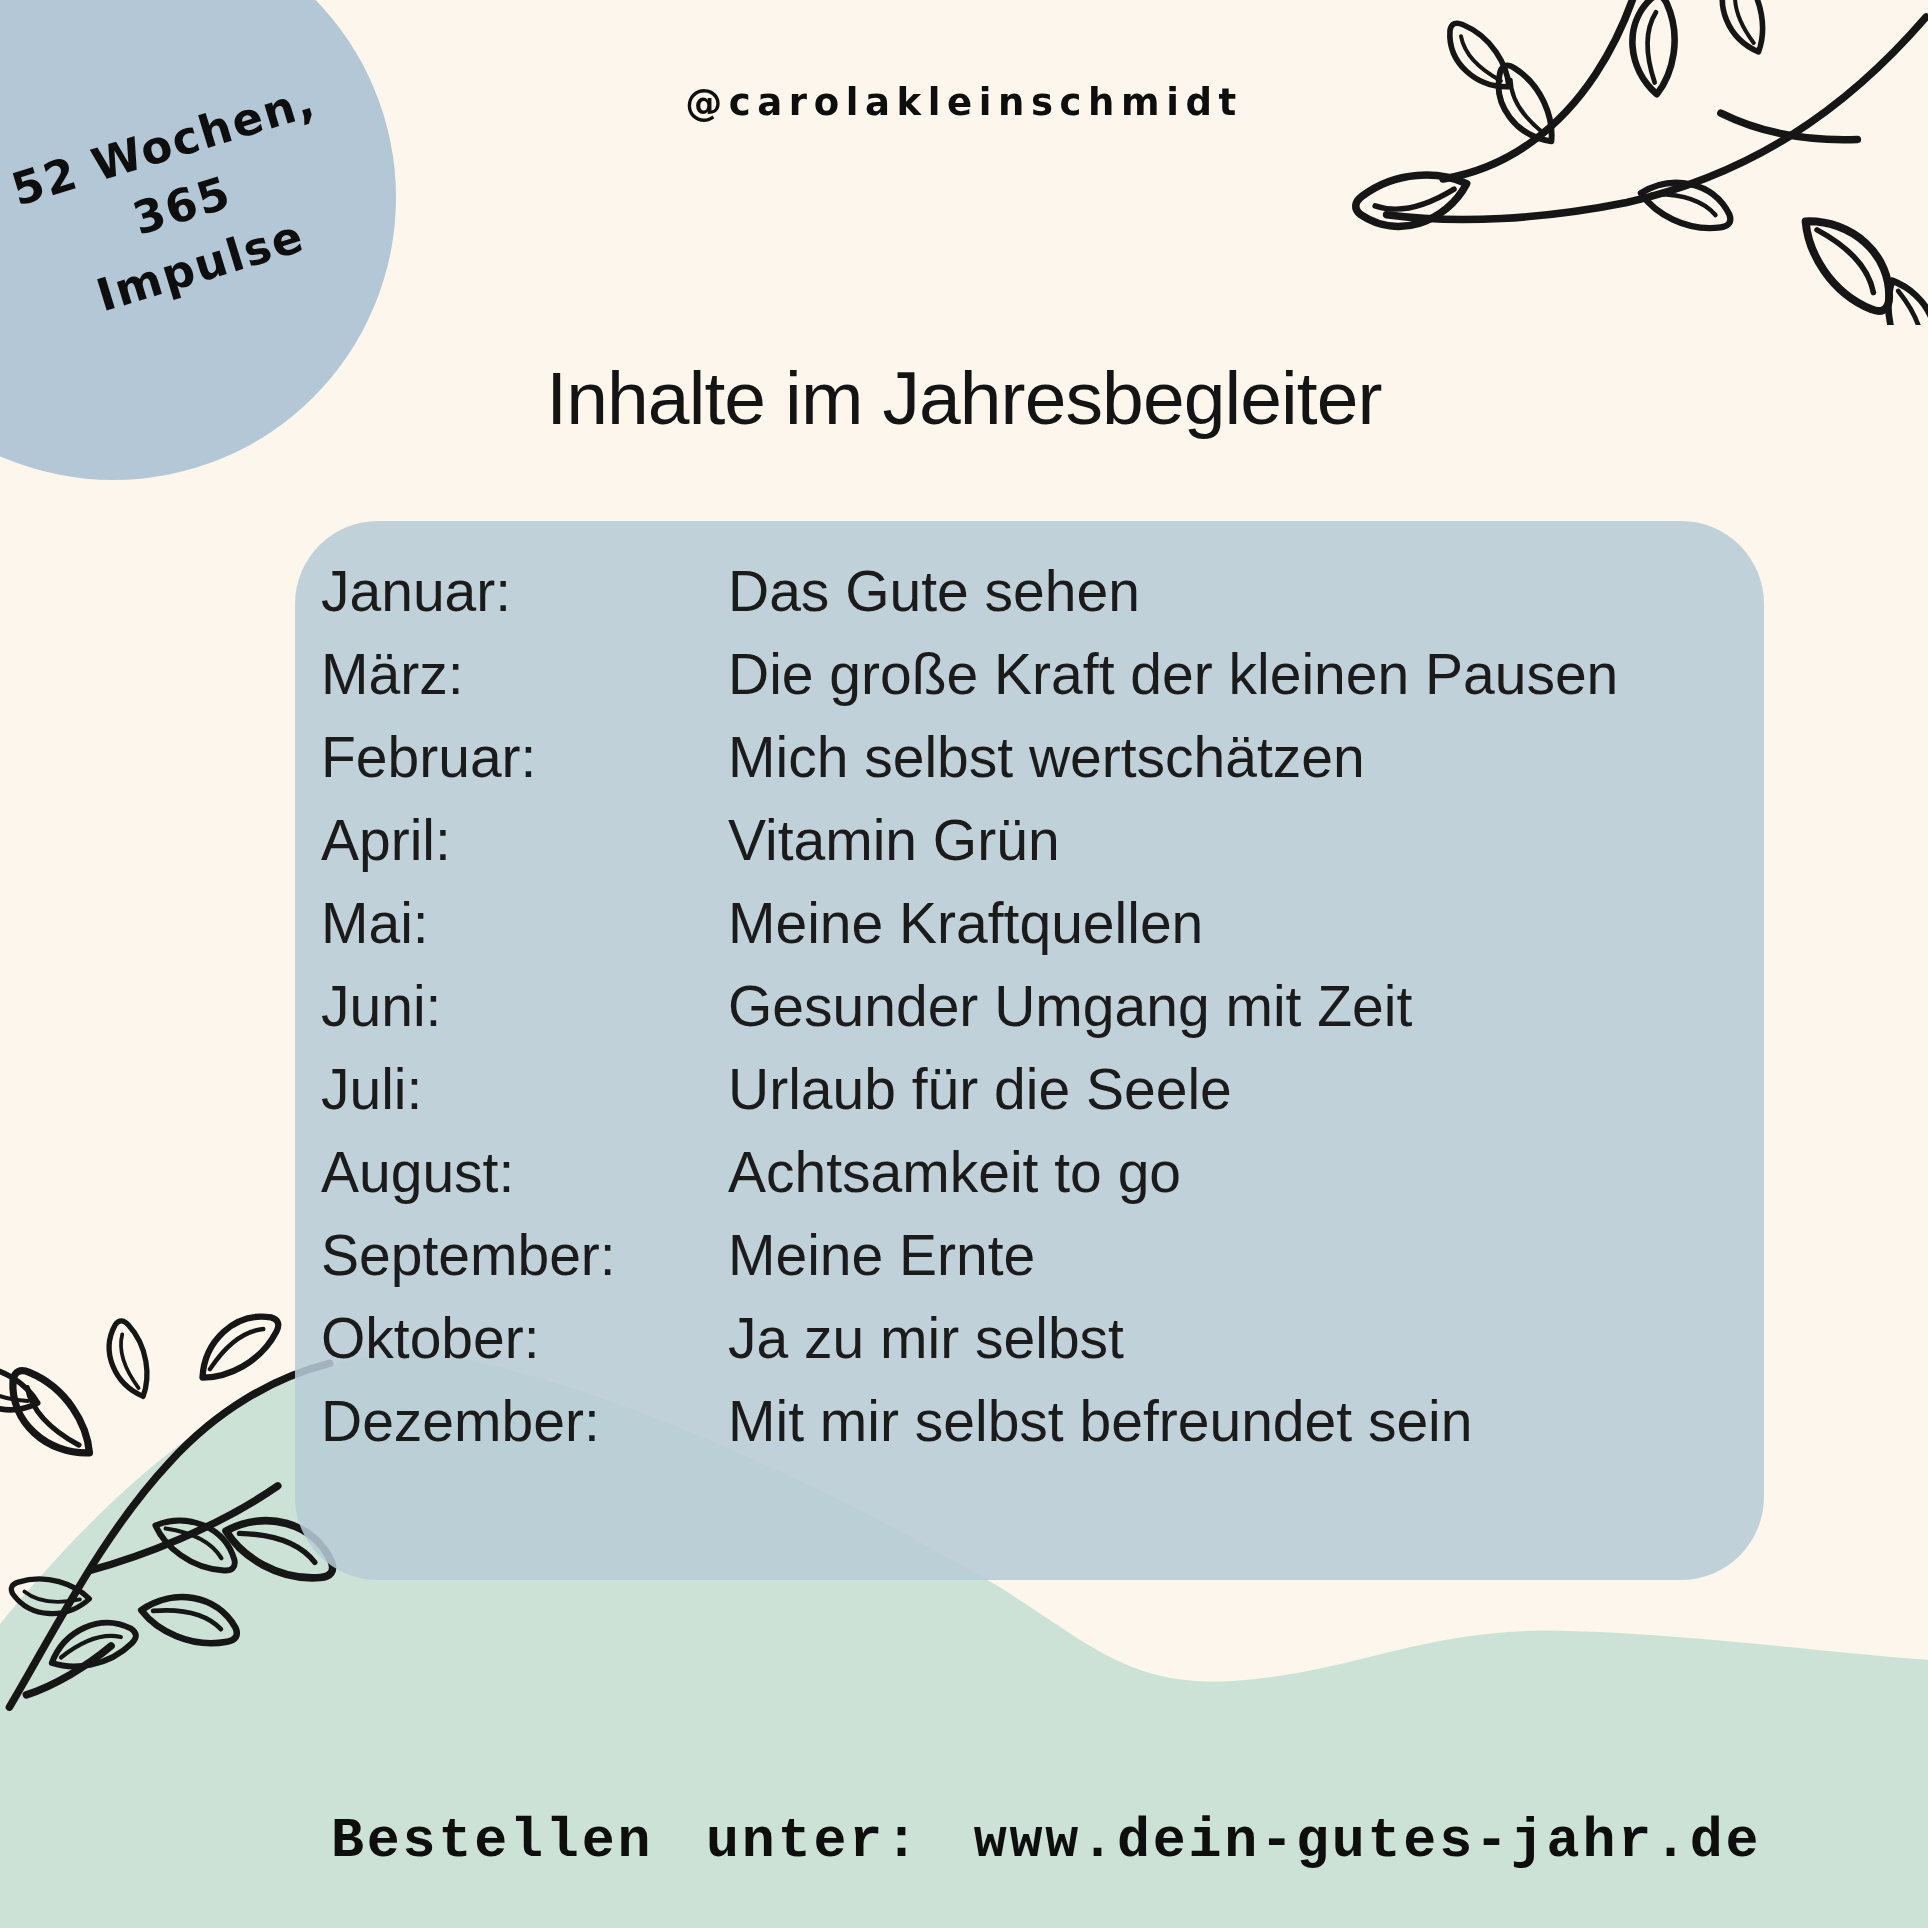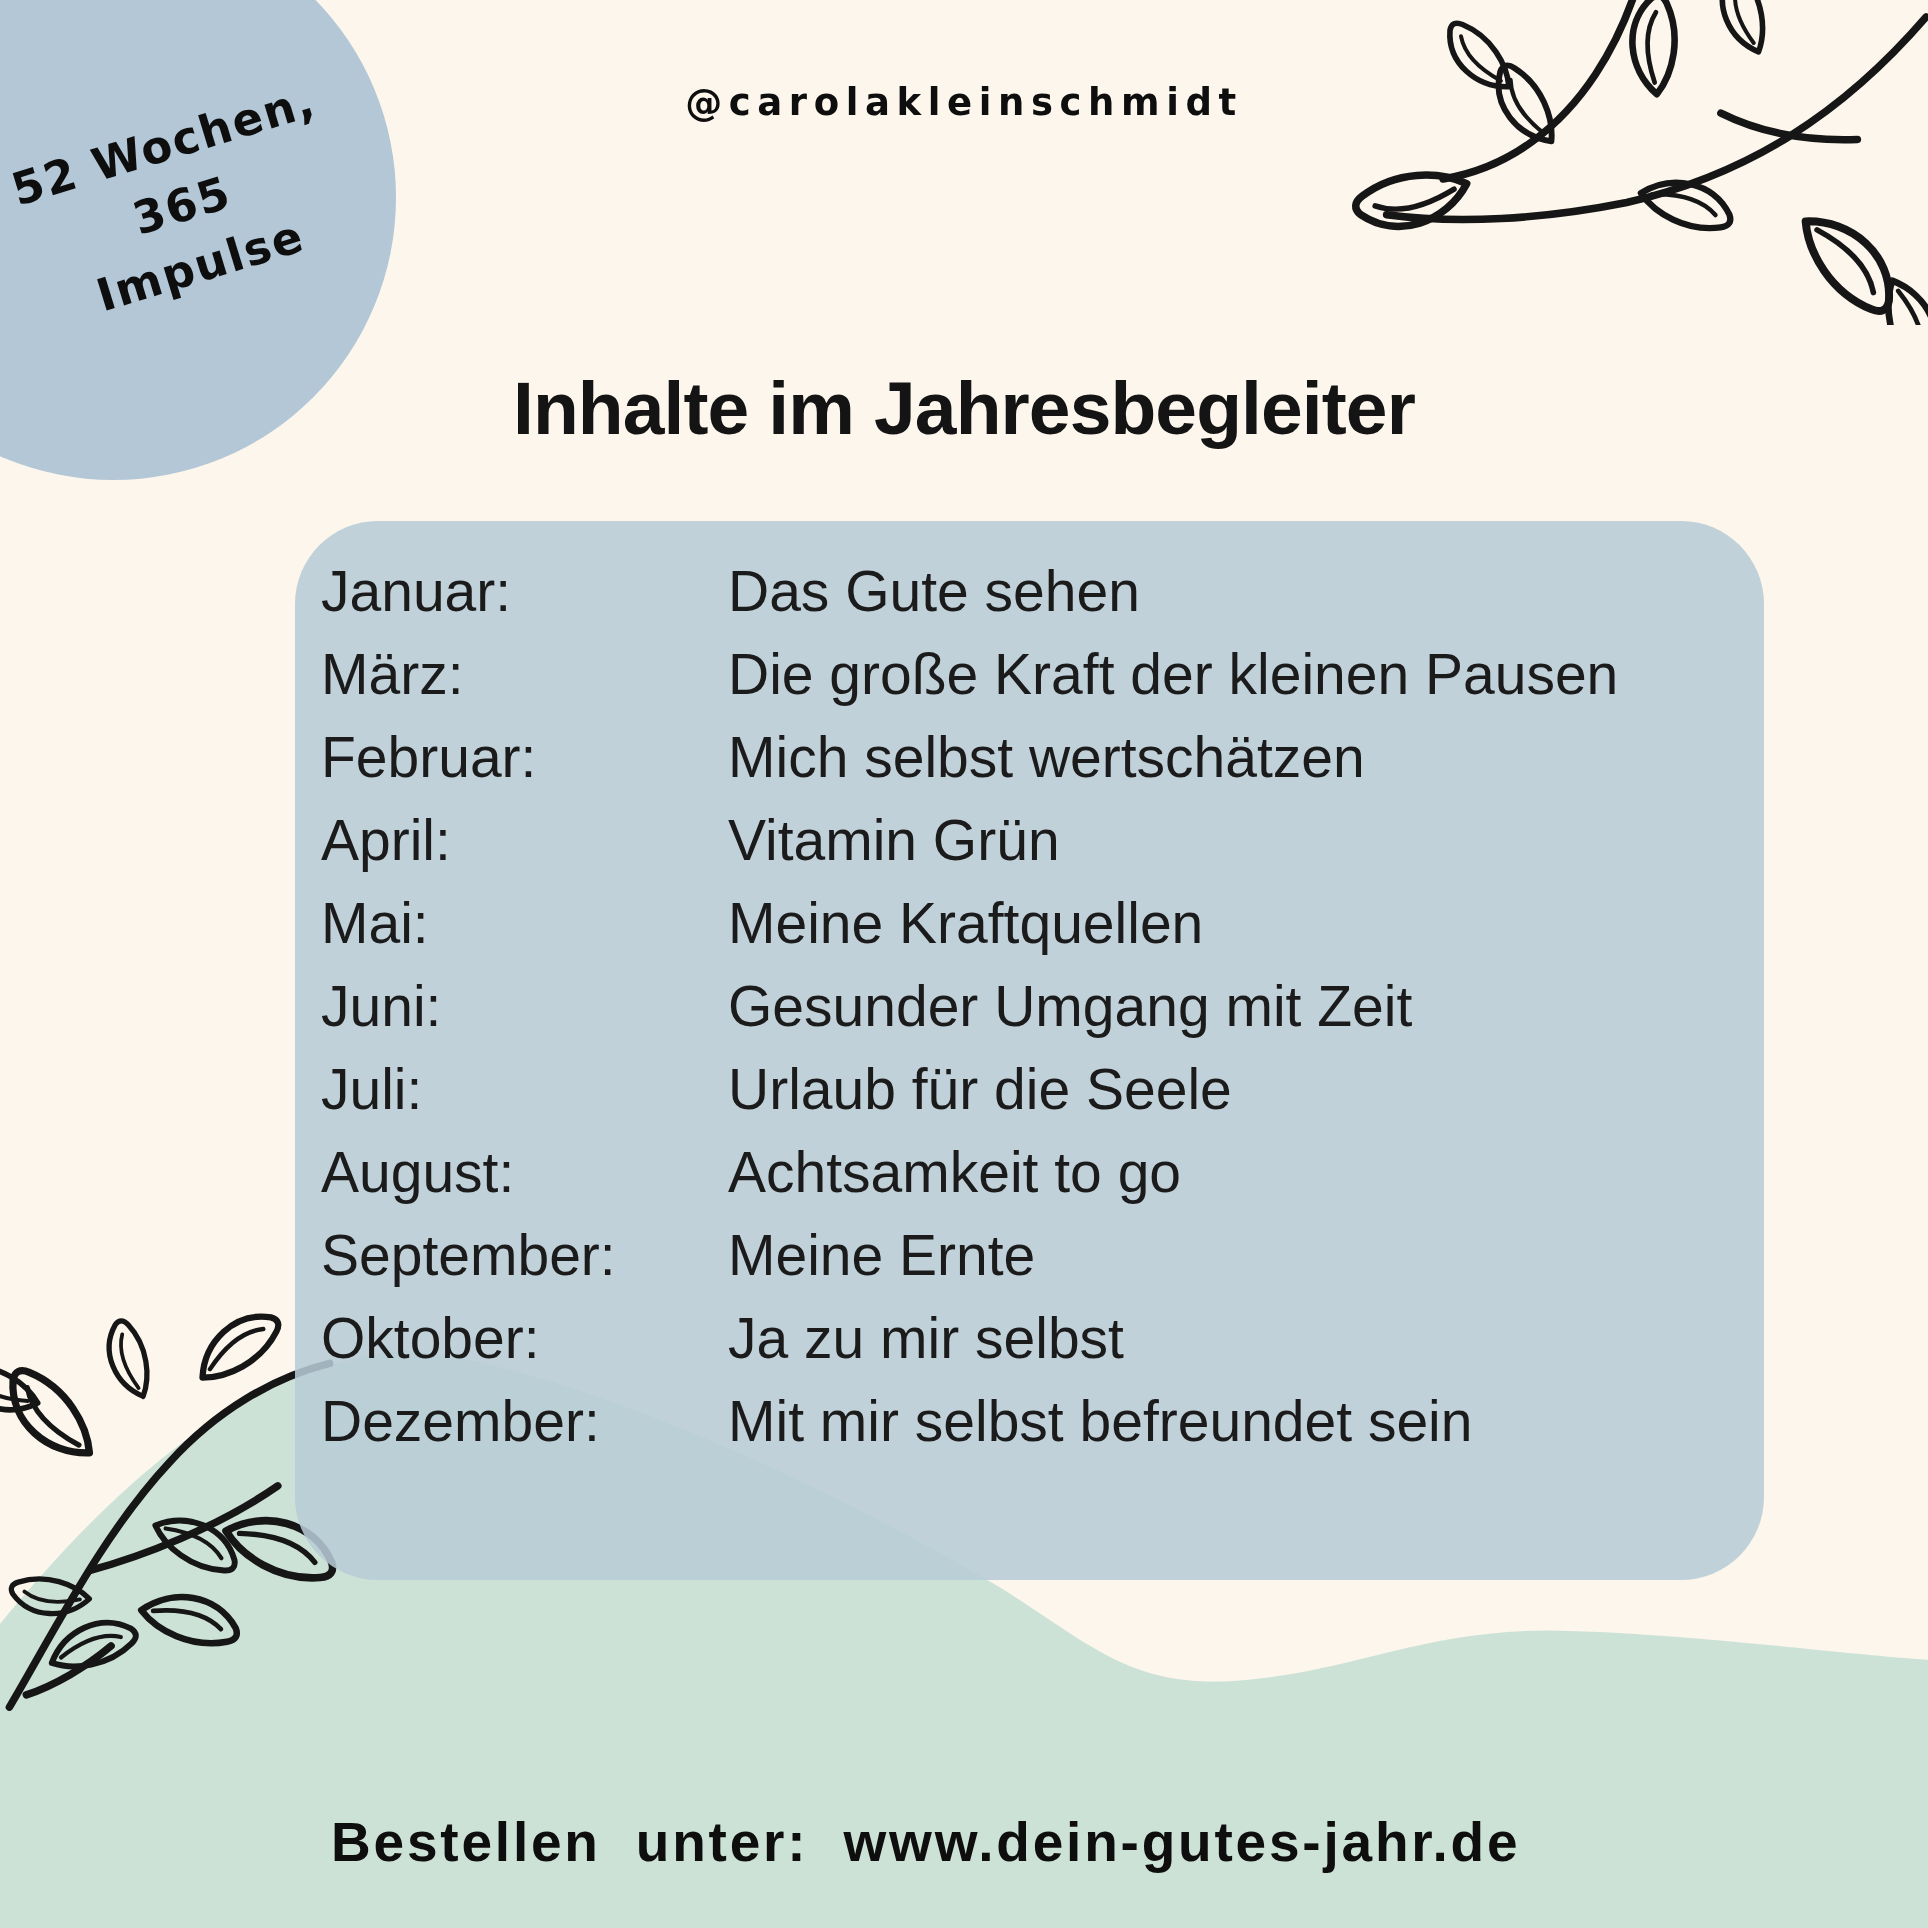--- a/index.html
+++ b/index.html
@@ -27,38 +27,38 @@
   }
 
   
   .handle{
     position:absolute;top:81px;left:50%;transform:translateX(-50%);
     font-family:"DejaVu Sans", sans-serif;font-weight:bold;
     font-size:37px;letter-spacing:6.6px;color:#0e0e0e;white-space:nowrap;
   }
 
   .title{
-    position:absolute;top:365px;left:0;width:1928px;text-align:center;
-    font-size:75px;font-weight:700;letter-spacing:-0.9px;color:#141414;
+    position:absolute;top:355px;left:0;width:1928px;text-align:center;
+    font-size:75px;font-weight:400;letter-spacing:-0.9px;color:#141414;
   }
 
   
   .panel{
     position:absolute;left:295px;top:521px;width:1469px;height:1059px;
     background:rgba(184,203,215,0.87);
     border-radius:83px;
     padding:28px 28px 0 26px;box-sizing:border-box;
   }
   .row{display:flex;height:83px;align-items:center;}
   .row .m{flex:0 0 407px;font-size:57px;}
   .row .t{flex:1;font-size:57px;}
 
   .footer{
     position:absolute;left:331px;top:1810px;
-    font-family:Liberation Sans, sans-serif;font-weight:bold;
+    font-family:Liberation Mono, monospace;font-weight:bold;
     font-size:55px;letter-spacing:2.8px;word-spacing:17px;color:#0e0e0e;
     white-space:nowrap;
   }
 
   svg.branch{position:absolute;}
   svg.branch path{stroke:#161616;fill:none;stroke-linecap:round;stroke-linejoin:round;}
   .branch .leaf{stroke-width:7px;}
   .branch .vein{stroke-width:5px;}
   .branch .stem{stroke-width:8px;}
   .branch-tr{right:0;top:0;}

